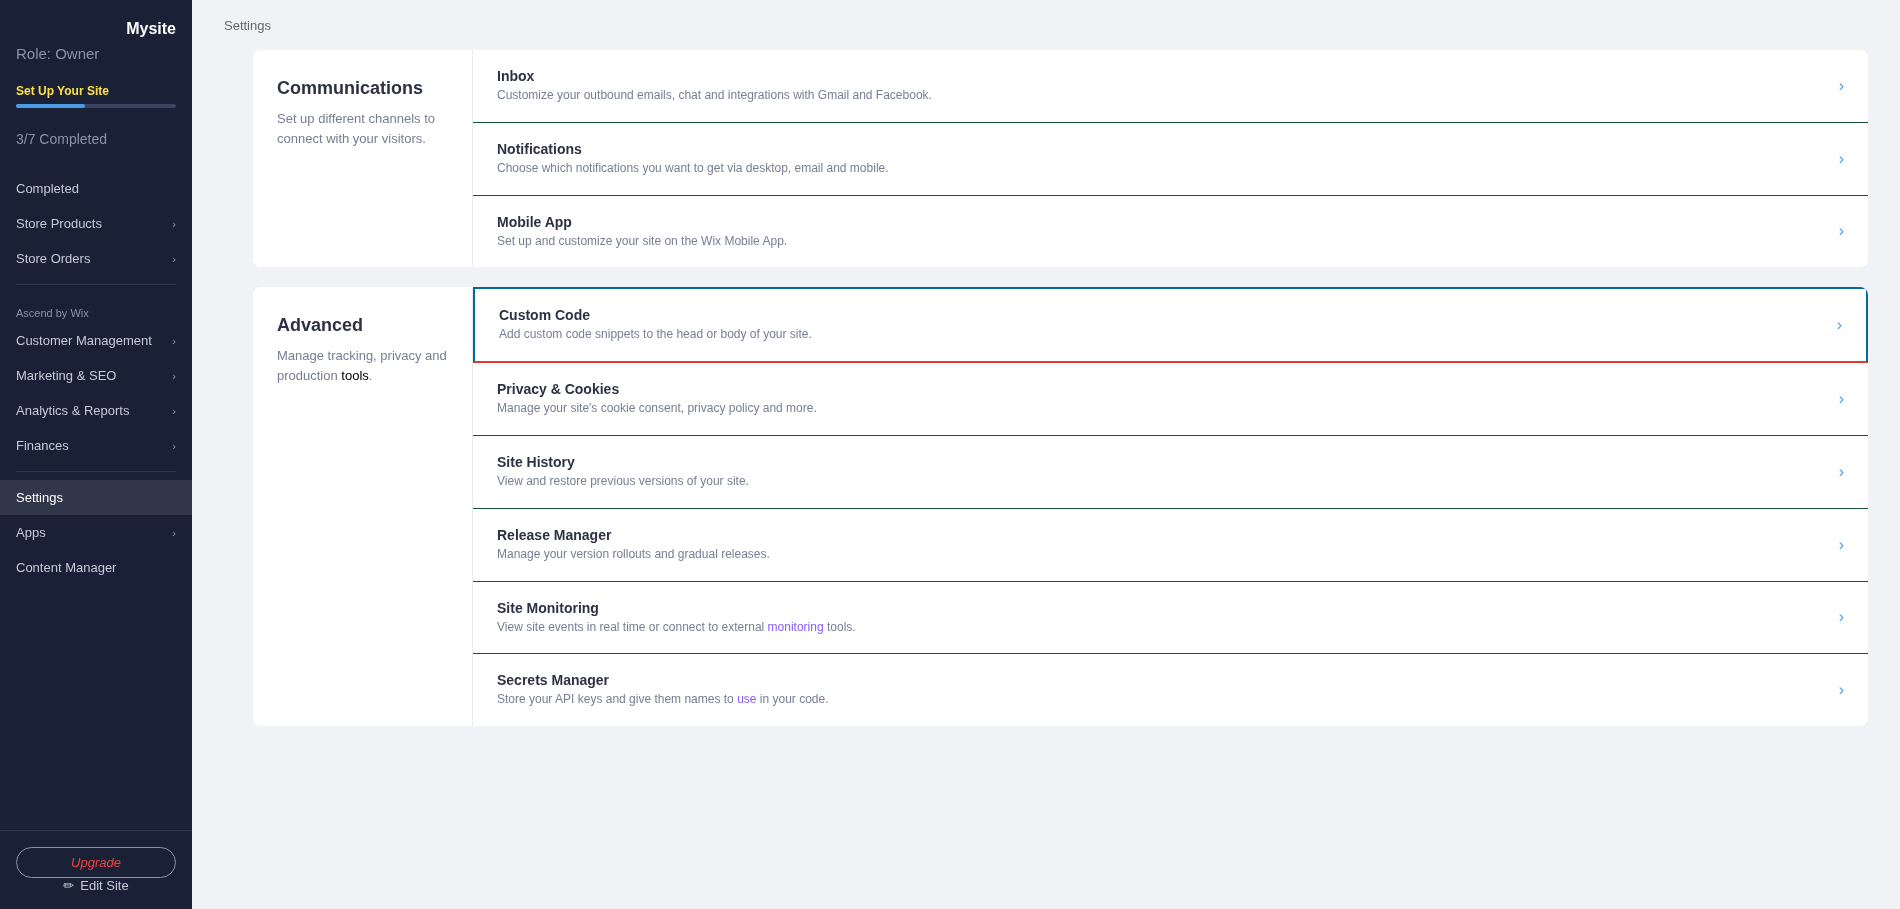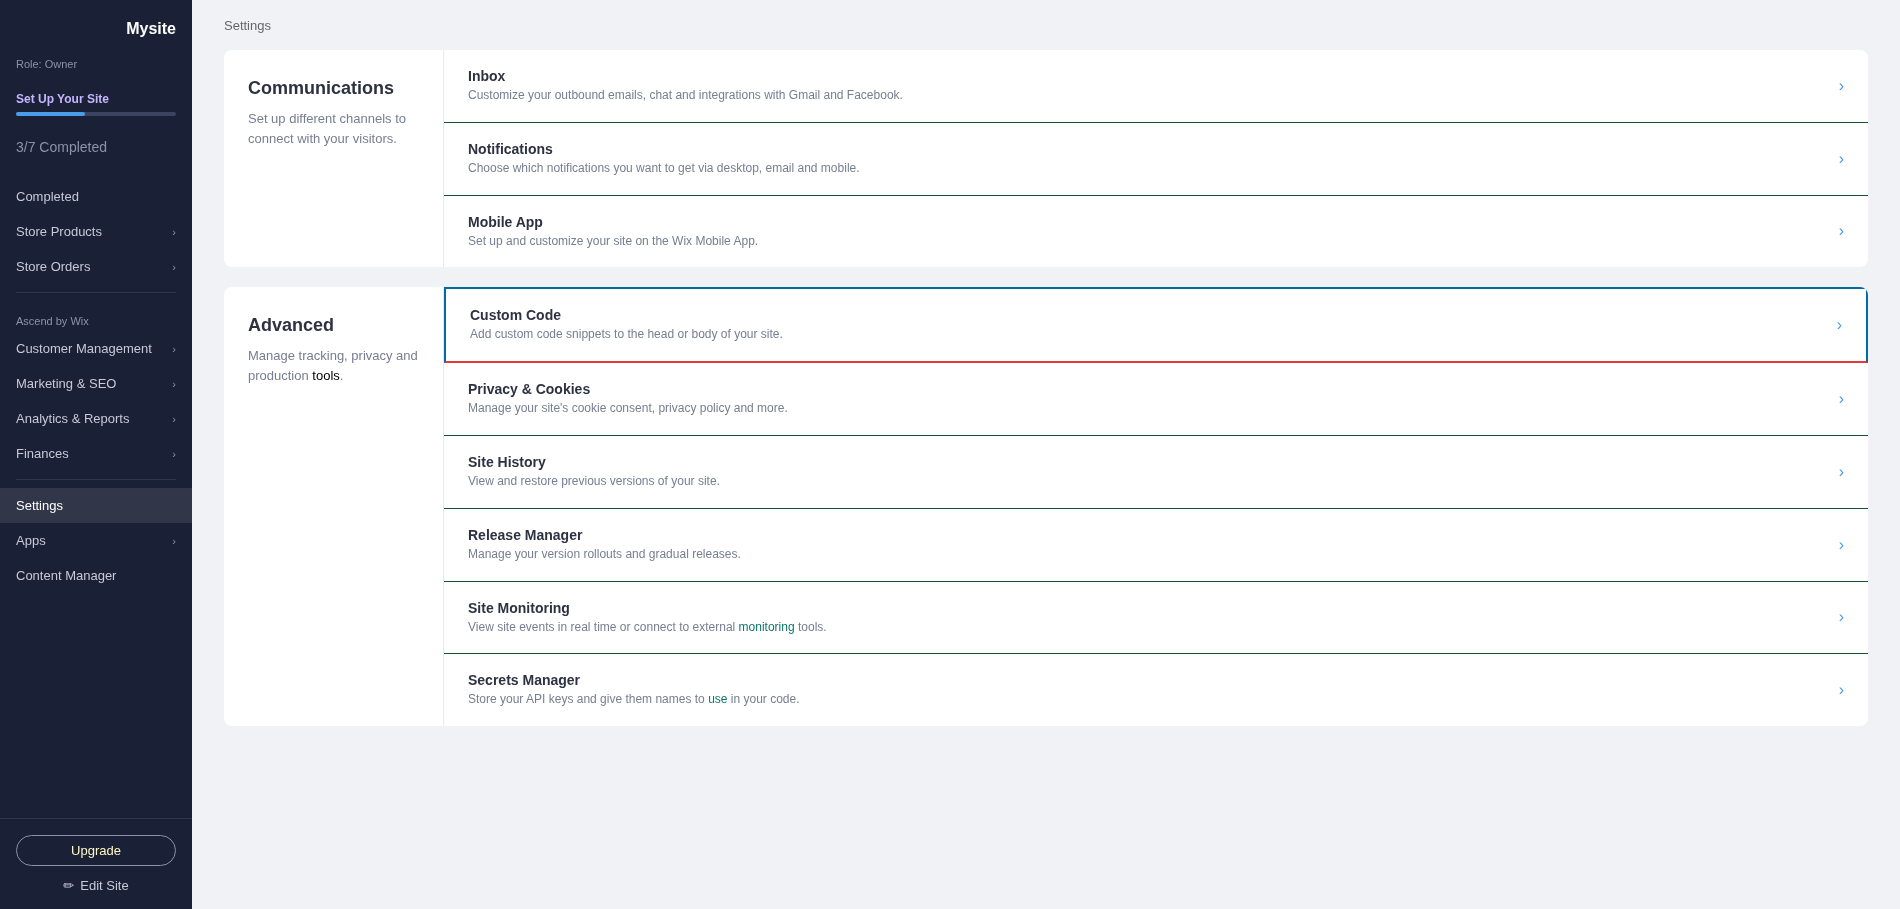--- a/index.html
+++ b/index.html
@@ -19,30 +19,30 @@
     .sidebar-header {
       padding: 20px 16px 12px;
     }
     .site-name {
       font-size: 16px;
       font-weight: 700;
       color: #ffffff;
       text-align: right;
     }
     .site-role {
-      font-size: 11px;
+      font-size: 15px;
       color: #8b93a9;
-      margin-top: 20px;
+      margin-top: 7px;
     }
     .setup-section {
       padding: 10px 16px 16px;
     }
     .setup-label {
       font-size: 12px;
-      color: #c4b5fd;
+      color: #fde047;
       font-weight: 600;
       margin-bottom: 6px;
     }
     .progress-bar-bg {
       background: #3a4460;
       border-radius: 4px;
       height: 4px;
       width: 100%;
     }
     .progress-bar-fill {
@@ -92,27 +92,27 @@
     }
     .sidebar-footer {
       padding: 16px;
       border-top: 1px solid #2e3650;
     }
     .upgrade-btn {
       display: block;
       width: 100%;
       border: 1.5px solid #8b93a9;
       background: transparent;
-      color: #fef9c3;
+      color: #ef4444;
       border-radius: 20px;
       padding: 7px 0;
       font-size: 13px;
       cursor: pointer;
       text-align: center;
-      margin-bottom: 12px;
+      font-style: italic;
     }
     .edit-site {
       display: flex;
       align-items: center;
       gap: 6px;
       color: #c5cad8;
       font-size: 13px;
       cursor: pointer;
       justify-content: center;
     }
@@ -139,20 +139,21 @@
       flex-direction: column;
       gap: 20px;
     }
 
     
     .card {
       background: #ffffff;
       border-radius: 8px;
       display: flex;
       overflow: hidden;
+      margin-left: 29px;
     }
     .card-left {
       width: 220px;
       min-width: 220px;
       padding: 28px 24px;
       border-right: 1px solid #e8eaed;
     }
     .card-section-title {
       font-size: 18px;
       font-weight: 600;
@@ -186,21 +187,21 @@
       font-weight: 600;
       color: #2d3142;
       margin-bottom: 3px;
     }
     .card-item-text p {
       font-size: 12px;
       color: #777e91;
       line-height: 1.4;
     }
     .card-item-text p a, .card-item-text p span.link {
-      color: #0f766e;
+      color: #8b5cf6;
       text-decoration: none;
     }
     .chevron-right {
       color: #4a9de8;
       font-size: 16px;
       margin-left: 12px;
     }
   </style>
 </head>
 <body>

